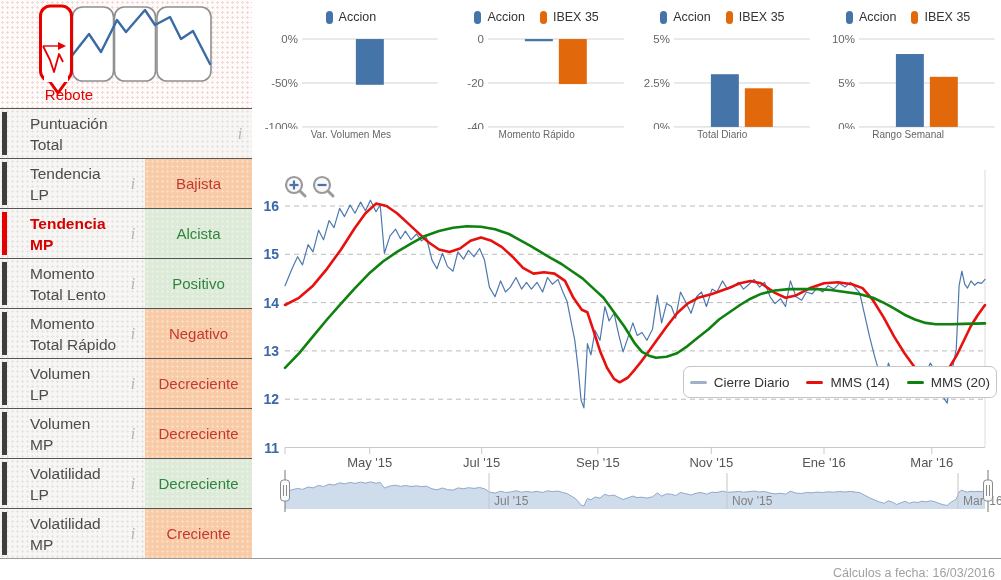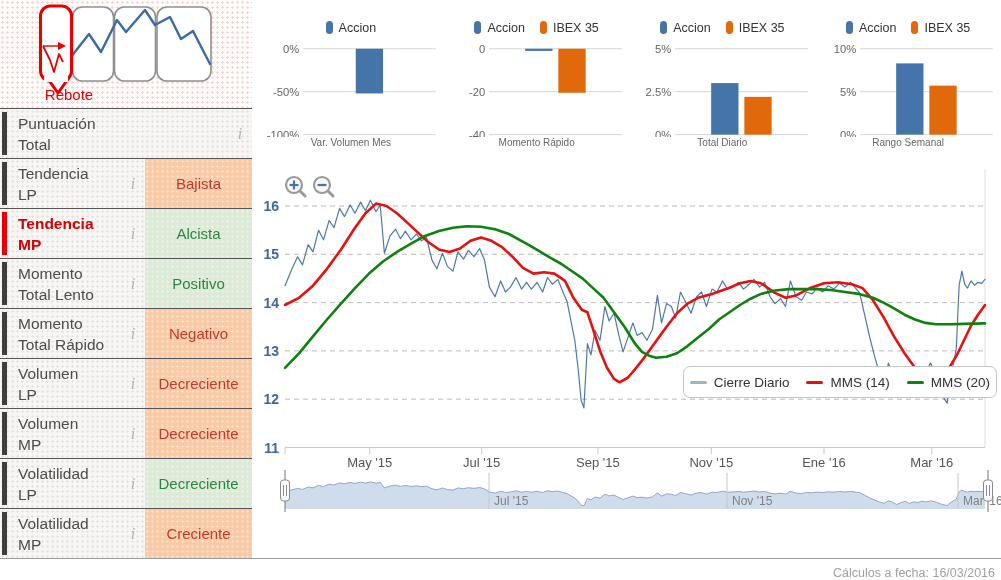--- a/index.html
+++ b/index.html
@@ -14,35 +14,35 @@
     background-size:5px 5px;}
   .pattern-label{position:absolute;left:36px;top:86px;width:66px;text-align:center;
     color:#e60000;font-weight:normal;font-size:15px;}
   .itable{position:absolute;left:0;top:108px;width:252px;border-top:1px solid #555;}
   .irow{position:relative;height:49px;border-bottom:1px solid #555;display:flex;align-items:stretch;
     background-color:#f7f6f4;
     background-image:radial-gradient(#e7e5e1 1px,transparent 1.2px);
     background-size:5px 5px;cursor:pointer;}
   .bar{position:absolute;left:2px;top:3px;bottom:3px;width:5px;background:#3e3e3e;}
   .irow.hl .bar{background:#e60000;}
-  .ilabel{flex:1;padding-left:18px;display:flex;flex-direction:column;justify-content:center;
+  .ilabel{flex:1;padding-left:30px;display:flex;flex-direction:column;justify-content:center;
     font-size:15.5px;line-height:21px;color:#4c4c4c;white-space:pre-line;}
   .irow.hl .ilabel{color:#d40000;font-weight:bold;}
   .iinfo{width:24px;display:flex;align-items:center;justify-content:center;
     font-family:"Liberation Serif",serif;font-style:italic;font-size:16px;color:#b3b3b3;}
   .ival{width:107px;display:flex;align-items:center;justify-content:center;font-size:15px;
     background-image:radial-gradient(rgba(255,255,255,.35) 1px,transparent 1.2px);background-size:5px 5px;}
   .ival.peach{background-color:#f8cba6;color:#c4392f;}
   .ival.green{background-color:#dcead7;color:#2f8540;}
 
   
   .content{position:absolute;left:258px;top:0;width:743px;height:558px;}
   .mini-charts{position:absolute;left:0;top:0;width:743px;height:148px;display:flex;}
   .mini{flex:1;display:flex;flex-direction:column;}
-  .mlegend{height:24px;padding-top:16px;display:flex;align-items:center;justify-content:center;
+  .mlegend{height:24px;padding-top:5px;display:flex;align-items:center;justify-content:center;
     gap:15px;font-size:12.5px;color:#333;}
   .mitem{display:flex;align-items:center;}
   .mcap{display:inline-block;width:7px;height:13px;border-radius:3.5px;margin-right:6px;}
   .mtitle{text-align:center;font-size:10px;color:#666;margin-top:0px;}
   .main-svg{position:absolute;left:0;top:148px;}
 
   .chart-legend{position:absolute;right:4px;top:366px;height:30px;border:1px solid #c5c5c5;
     border-radius:7px;background:#fff;display:flex;align-items:center;padding:0 6px;gap:17px;
     font-size:13.5px;color:#333;}
   .litem{display:flex;align-items:center;}

